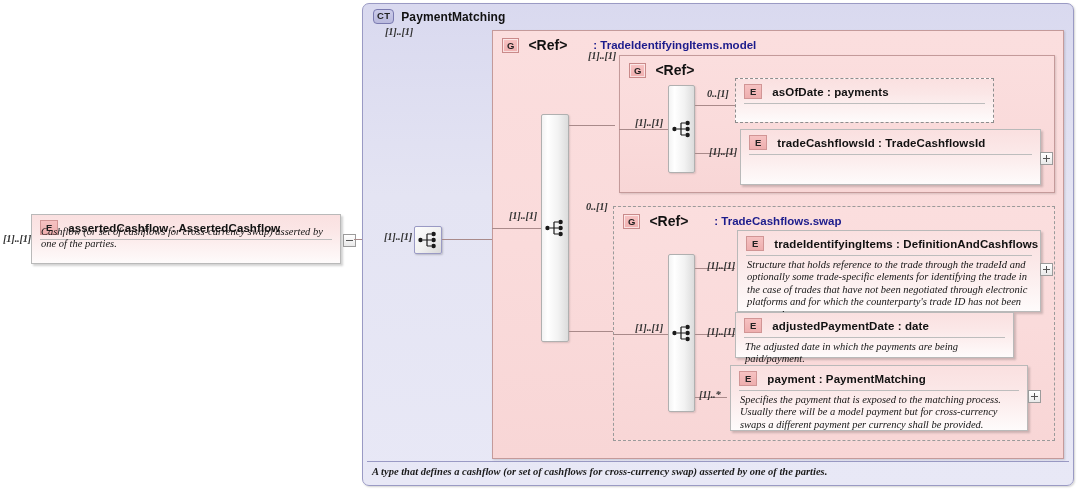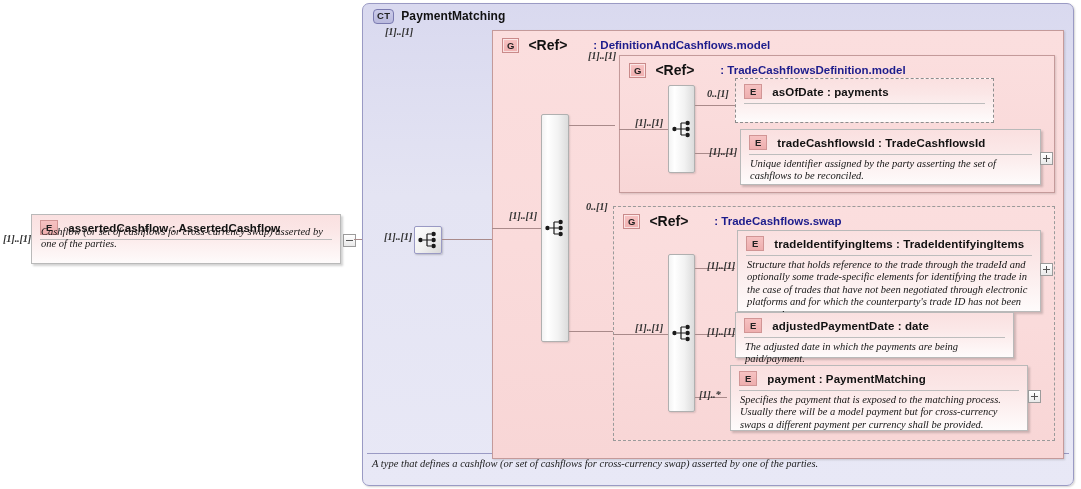--- a/index.html
+++ b/index.html
@@ -47,21 +47,21 @@
   .ct-box {
     border: 1px solid #9a9ac4;
     border-radius: 7px;
     background: linear-gradient(to bottom, #d9d9ef 0%, #e4e4f3 40%, #e8e8f6 100%);
     box-shadow: 1px 1px 2px rgba(0,0,0,0.18);
   }
   .ct-header {
     position: absolute;
     left: 10px; top: 5px;
     display: flex;
-    align-items: flex-start;
+    align-items: center;
     gap: 7px;
   }
   .ct-tag {
     display: inline-block;
     border: 1px solid #7a7ab0;
     border-radius: 4px;
     background: linear-gradient(to bottom, #ccccea, #b9b9dd);
     font-size: 9.5px;
     font-weight: bold;
     color: #222;
@@ -70,26 +70,27 @@
     letter-spacing: 0.3px;
   }
   .ct-title {
     font-size: 12px;
     font-weight: bold;
     color: #111;
     letter-spacing: 0.1px;
   }
   .ct-footer {
     position: absolute;
-    left: 4px; right: 4px; bottom: 12px;
+    left: 4px; right: 4px; bottom: 4px;
     height: 19px;
     border-top: 1px solid #9a9ac4;
     display: flex;
     align-items: center;
     padding-left: 5px;
+    font-weight: bold;
   }
   .ct-footer-text {
     font-family: "Liberation Serif", serif;
     font-style: italic;
     font-size: 10.5px;
     color: #1a1a1a;
   }
 
   
   .g-box {
@@ -270,21 +271,21 @@
       <circle cx="15.6" cy="15" r="2.2" fill="#1a1a1a"></circle>
     </svg>
   </div>
 
   <div class="hline" style="left:442px; top:239px; width:50px;"></div>
 
   <div class="abs g-box solid" style="left:492px; top:30px; width:572px; height:429px;">
     <div class="g-header">
       <span class="g-tag">G</span>
       <span class="g-ref">&lt;Ref&gt;</span>
-      <span class="g-name">: DefinitionAndCashflows.model</span>
+      <span class="g-name">: TradeIdentifyingItems.model</span>
     </div>
   </div>
 
   <div class="card" style="left:509px; top:210px;">[1]..[1]</div>
 
   <div class="abs seq-tall" style="left:541px; top:114px; width:28px; height:228px;">
     <svg class="seq-icon" width="20" height="18" viewBox="0 0 20 18">
       <circle cx="2.5" cy="9" r="2.2" fill="#1a1a1a"></circle>
       <path d="M4.7 9 H9 M9 3 V15 M9 3 H13.5 M9 9 H13.5 M9 15 H13.5" stroke="#1a1a1a" stroke-width="1.2" fill="none"></path>
       <circle cx="15.6" cy="3" r="2.2" fill="#1a1a1a"></circle>
@@ -298,21 +299,20 @@
   <div class="hline" style="left:569px; top:125px; width:45px;"></div>
   <div class="hline" style="left:569px; top:331px; width:45px;"></div>
   <div class="vline" style="left:614px; top:125px; height:1px;"></div>
 
   <div class="card" style="left:588px; top:50px;">[1]..[1]</div>
 
   <div class="abs g-box solid" style="left:619px; top:55px; width:436px; height:138px;">
     <div class="g-header">
       <span class="g-tag">G</span>
       <span class="g-ref">&lt;Ref&gt;</span>
-      <span class="g-name">: TradeCashflowsDefinition.model</span>
     </div>
   </div>
 
   <div class="abs seq-tall" style="left:668px; top:85px; width:27px; height:88px;">
     <svg class="seq-icon" width="20" height="18" viewBox="0 0 20 18">
       <circle cx="2.5" cy="9" r="2.2" fill="#1a1a1a"></circle>
       <path d="M4.7 9 H9 M9 3 V15 M9 3 H13.5 M9 9 H13.5 M9 15 H13.5" stroke="#1a1a1a" stroke-width="1.2" fill="none"></path>
       <circle cx="15.6" cy="3" r="2.2" fill="#1a1a1a"></circle>
       <circle cx="15.6" cy="9" r="2.2" fill="#1a1a1a"></circle>
       <circle cx="15.6" cy="15" r="2.2" fill="#1a1a1a"></circle>
@@ -336,21 +336,20 @@
   </div>
 
   <div class="card" style="left:709px; top:146px;">[1]..[1]</div>
 
   <div class="abs e-box solid" style="left:740px; top:129px; width:301px; height:56px;">
     <div class="e-header">
       <span class="e-tag">E</span>
       <span class="e-title">tradeCashflowsId : TradeCashflowsId</span>
     </div>
     <div class="e-sep" style="top:24px;"></div>
-    <div class="e-desc" style="top:28px;">Unique identifier assigned by the party asserting the set of cashflows to be reconciled.</div>
   </div>
   <div class="plusbtn" style="left:1040px; top:152px;"></div>
 
   <div class="card" style="left:586px; top:201px;">0..[1]</div>
 
   <div class="abs g-box dashed" style="left:613px; top:206px; width:442px; height:235px;">
     <div class="g-header">
       <span class="g-tag">G</span>
       <span class="g-ref">&lt;Ref&gt;</span>
       <span class="g-name">: TradeCashflows.swap</span>
@@ -372,21 +371,21 @@
 
   <div class="hline" style="left:695px; top:268px; width:40px;"></div>
   <div class="hline" style="left:695px; top:334px; width:40px;"></div>
   <div class="hline" style="left:695px; top:397px; width:32px;"></div>
 
   <div class="card" style="left:707px; top:260px;">[1]..[1]</div>
 
   <div class="abs e-box solid" style="left:737px; top:230px; width:304px; height:82px;">
     <div class="e-header">
       <span class="e-tag">E</span>
-      <span class="e-title">tradeIdentifyingItems : TradeIdentifyingItems</span>
+      <span class="e-title">tradeIdentifyingItems : DefinitionAndCashflows</span>
     </div>
     <div class="e-sep" style="top:24px;"></div>
     <div class="e-desc" style="top:28px;">Structure that holds reference to the trade through the tradeId and optionally some trade-specific elements for identifying the trade in the case of trades that have not been negotiated through electronic platforms and for which the counterparty's trade ID has not been captured.</div>
   </div>
   <div class="plusbtn" style="left:1040px; top:263px;"></div>
 
   <div class="card" style="left:707px; top:326px;">[1]..[1]</div>
 
   <div class="abs e-box solid" style="left:735px; top:312px; width:279px; height:46px;">
     <div class="e-header">

